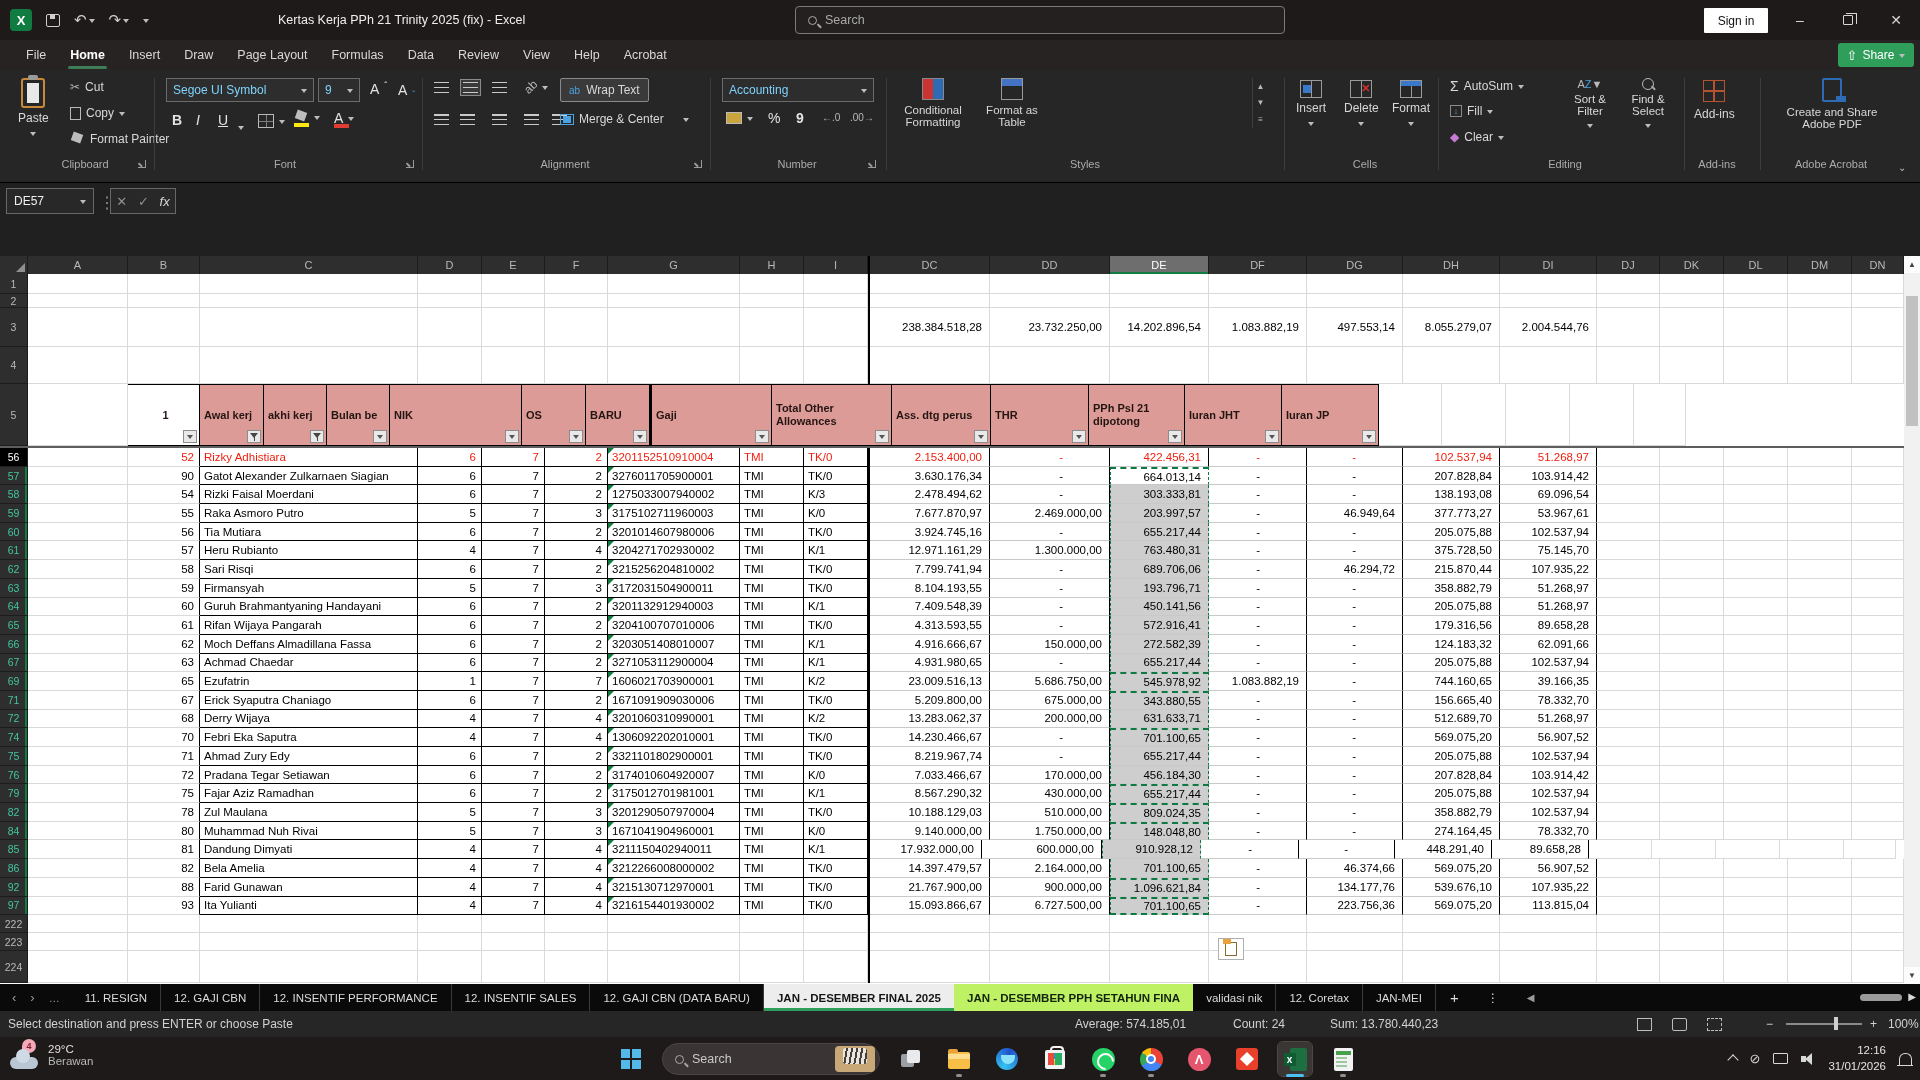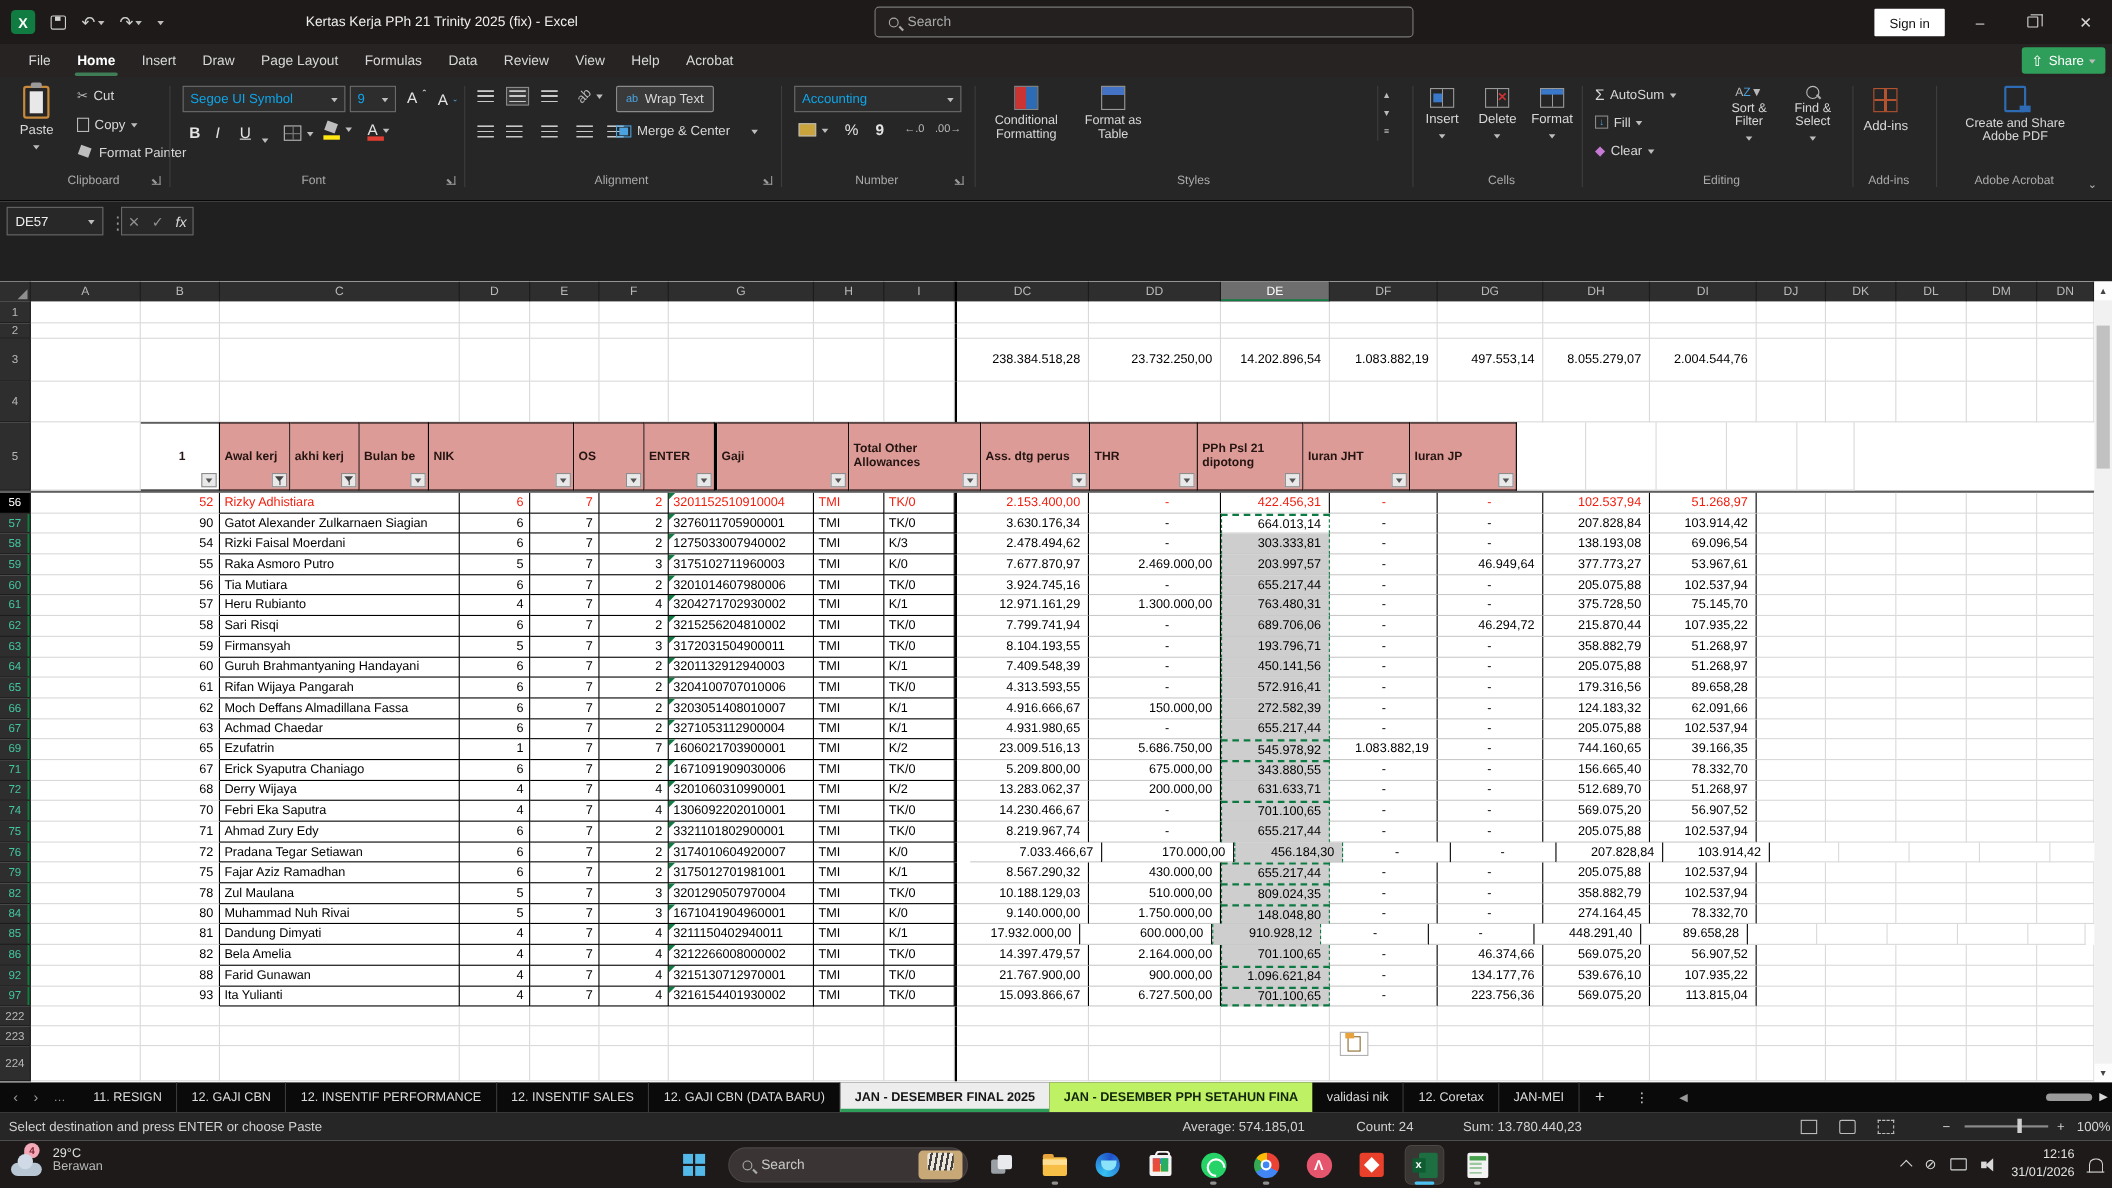--- a/index.html
+++ b/index.html
@@ -30,21 +30,21 @@
 
 .ribbon{position:absolute;left:0;top:70px;width:1920px;height:113px;background:#262626;color:#d8d8d8;font-size:12px;border-bottom:1px solid #000}
 .gsep{position:absolute;top:8px;width:1px;height:92px;background:#3d3d3d}
 .glabel{position:absolute;top:88px;font-size:11px;color:#ababab;text-align:center}
 .launch{position:absolute;top:90px;width:8px;height:8px;border-right:1.5px solid #9a9a9a;border-bottom:1.5px solid #9a9a9a}
 .launch:before{content:"";position:absolute;right:2px;bottom:2px;width:5px;height:1.5px;background:#9a9a9a;transform:rotate(45deg)}
 .rbtn{position:absolute;display:flex;align-items:center;gap:5px;color:#d8d8d8;font-size:12px}
 .clipico{width:24px;height:30px;border:2px solid #c8893b;border-radius:3px;position:relative;background:#262626}
 .clipico:before{content:"";position:absolute;left:4px;top:3px;width:12px;height:20px;background:#e8e8e8}
 .clipico:after{content:"";position:absolute;left:5px;top:-5px;width:10px;height:5px;background:#9a9a9a;border-radius:2px}
-.selbox{border:1px solid #6b6b6b;background:#2d2d2d;height:24px;display:flex;align-items:center;justify-content:space-between;padding:0 6px;font-size:12px;color:#0ea5e9}
+.selbox{border:1px solid #6b6b6b;background:#2d2d2d;height:24px;display:flex;align-items:center;justify-content:space-between;padding:0 6px;font-size:12px;color:#7dd3fc}
 .fontbtn{font-size:14px;color:#e3e3e3}
 .bico{width:16px;height:14px;border:1px solid #b9b9b9;position:relative}
 .bico:before{content:"";position:absolute;left:7px;top:0;width:1px;height:12px;background:#7d7d7d}
 .bico:after{content:"";position:absolute;left:0;top:6px;width:14px;height:1px;background:#7d7d7d}
 .fillico{width:15px;height:11px;position:relative}
 .fillico:before{content:"";position:absolute;left:2px;top:-1px;width:10px;height:9px;background:#bdbdbd;transform:rotate(20deg)}
 .ubar{position:absolute;left:0;bottom:-4px;width:15px;height:4px}
 .alico{width:15px;height:11px;background:repeating-linear-gradient(#c9c9c9 0 1.5px,transparent 1.5px 4.8px)}
 .wrapbox{border:1px solid #8a8a8a;background:#3a3a3a;border-radius:2px;padding:0 8px;height:24px;display:flex;align-items:center;gap:6px}
 .stylecell{width:92px;height:23px;display:flex;align-items:center;padding-left:8px;font-size:12px}
@@ -586,21 +586,21 @@
             <span class="arr"></span>
           </span>
         </div>
         <div class="c hcell pink bk" style="width: 64px; border-top: 1px solid rgb(0, 0, 0);">
           <span>OS</span>
           <span class="fbtn">
             <span class="arr"></span>
           </span>
         </div>
         <div class="c hcell pink bk" style="width: 64px; border-top: 1px solid rgb(0, 0, 0);">
-          <span>ENTER</span>
+          <span>BARU</span>
           <span class="fbtn">
             <span class="arr"></span>
           </span>
         </div>
         <div class="split"></div>
         <div class="c hcell pink bk" style="width: 120px; border-top: 1px solid rgb(0, 0, 0);">
           <span>Gaji</span>
           <span class="fbtn">
             <span class="arr"></span>
           </span>
@@ -1078,21 +1078,21 @@
         <div class="c" style="width: 100px;"></div>
         <div class="c num bkr" style="width: 72px;">72</div>
         <div class="c txt bk" style="width: 218px;">Pradana Tegar Setiawan</div>
         <div class="c num bk" style="width: 64px;">6</div>
         <div class="c num bk" style="width: 63px;">7</div>
         <div class="c num bk" style="width: 63px;">2</div>
         <div class="c txt bk" style="width: 132px; position: relative;">3174010604920007<span class="ntri"></span></div>
         <div class="c txt bk" style="width: 64px;">TMI</div>
         <div class="c txt bk" style="width: 64px;">K/0</div>
         <div class="split"></div>
-        <div class="c bkv money" style="width: 120px; margin-left: 12px;">7.033.466,67</div>
+        <div class="c bkv money" style="width: 120px;">7.033.466,67</div>
         <div class="c bkv money" style="width: 120px;">170.000,00</div>
         <div class="c bkv money sel" style="width: 99px;">456.184,30</div>
         <div class="c bkv dash" style="width: 98px;">-</div>
         <div class="c bkv dash" style="width: 96px;">-</div>
         <div class="c bkv money" style="width: 97px;">207.828,84</div>
         <div class="c bkv money" style="width: 97px;">103.914,42</div>
         <div class="c" style="width: 63px;"></div>
         <div class="c" style="width: 64px;"></div>
         <div class="c" style="width: 64px;"></div>
         <div class="c" style="width: 64px;"></div>

